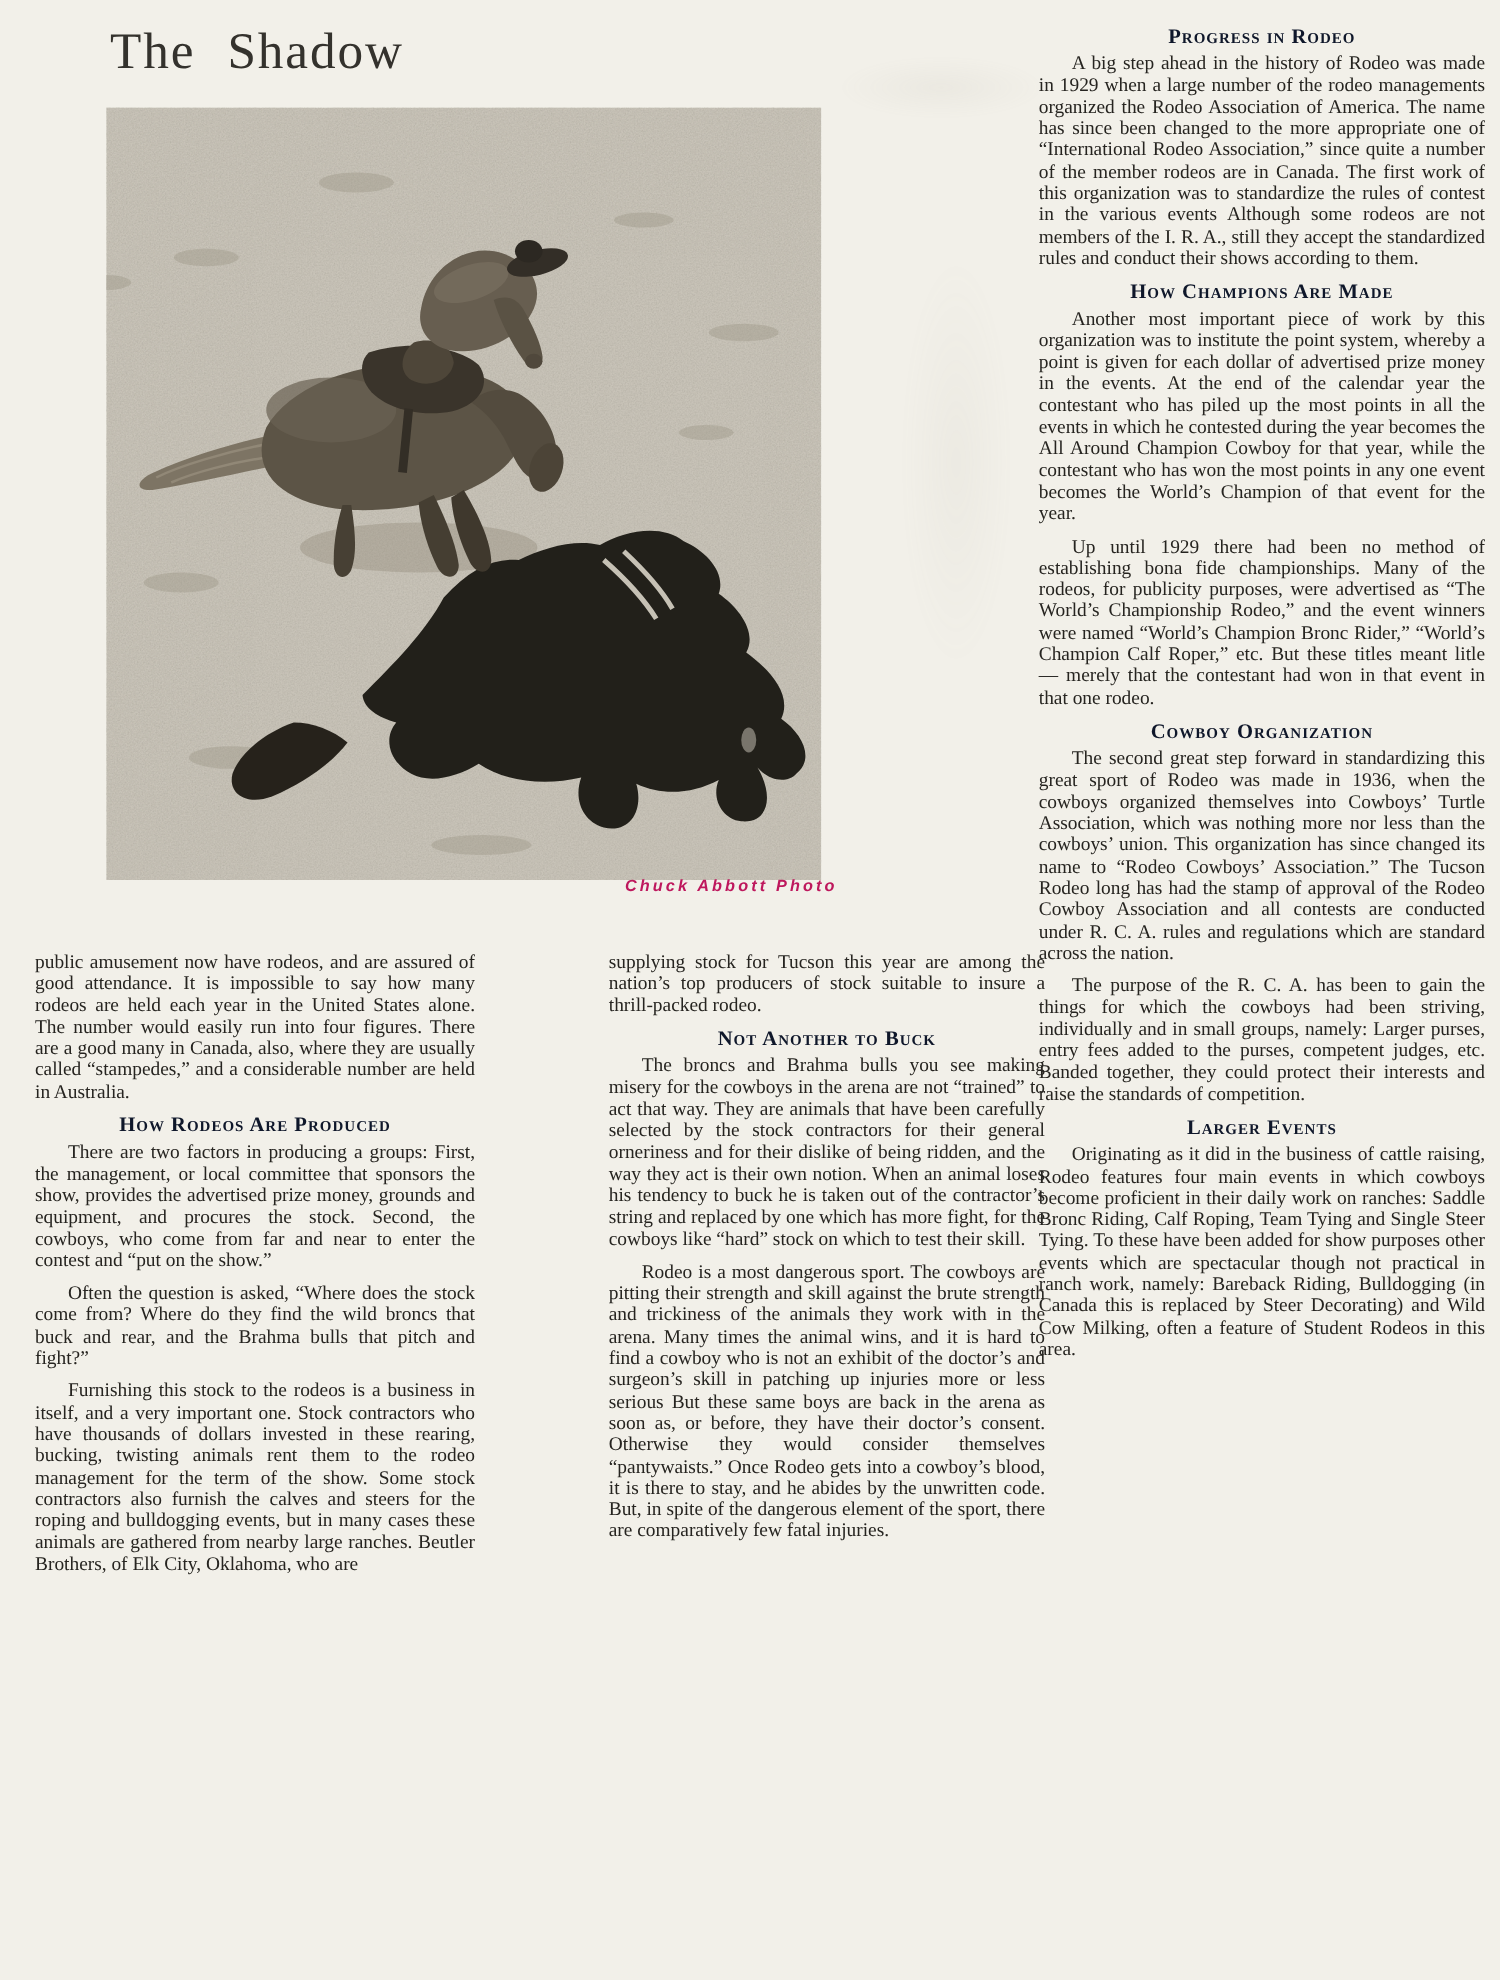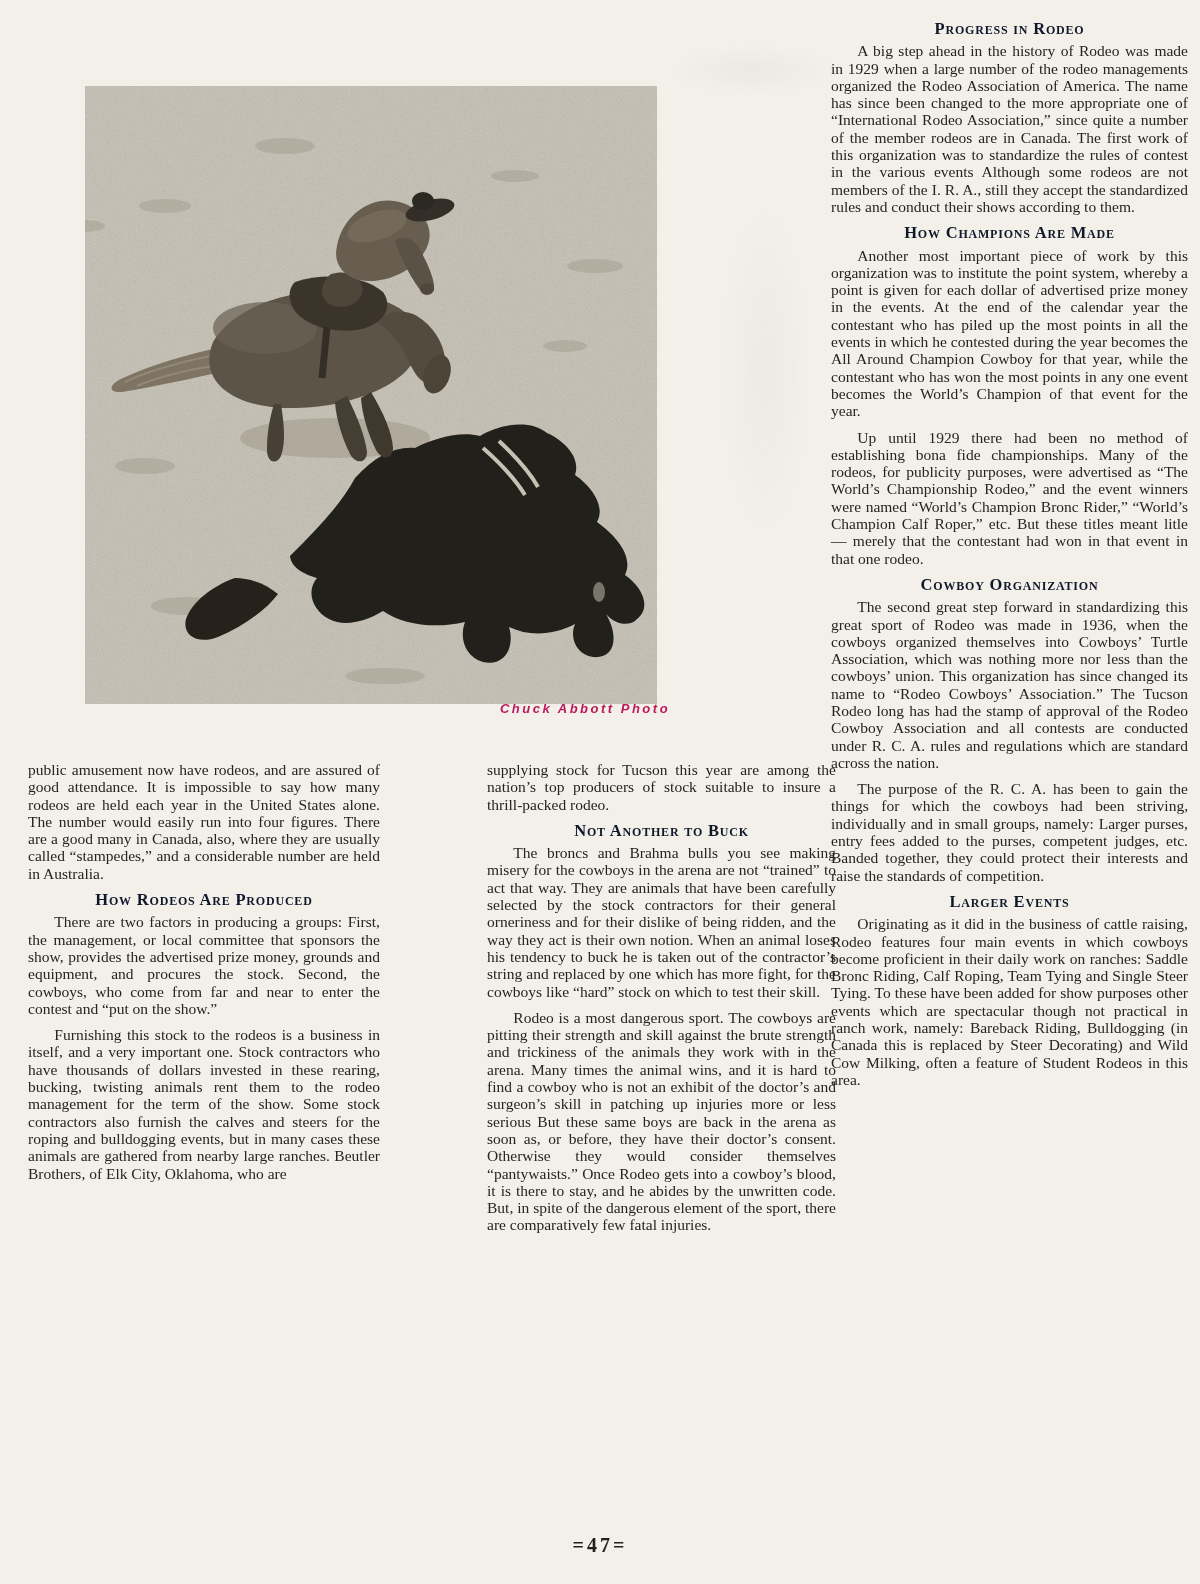--- a/index.html
+++ b/index.html
@@ -57,20 +57,21 @@
     left:720px;top:200px;width:90px;height:340px;
     background:radial-gradient(ellipse at center,#8f8b7c 0%,rgba(143,139,124,0) 70%);
     opacity:0.06;filter:blur(5px);
   }
 </style>
 </head>
 <body>
 
 <div class="page">
 
+  <div class="page-title">The Shadow</div>
 
   <div class="ghost ghost-a"></div>
   <div class="ghost ghost-b"></div>
 
   <div class="photo-frame">
     <svg viewBox="0 0 572 618" xmlns="http://www.w3.org/2000/svg">
       <defs>
         <filter id="grain" x="0" y="0" width="100%" height="100%">
           <feTurbulence type="fractalNoise" baseFrequency="0.8" numOctaves="2" seed="7" result="n"></feTurbulence>
           <feColorMatrix in="n" type="matrix" values="0 0 0 0 0.38  0 0 0 0 0.36  0 0 0 0 0.31  0.8 0.8 0.8 0 -0.95"></feColorMatrix>
@@ -170,20 +171,21 @@
       </g>
     </svg>
   </div>
 
   <div class="photo-caption">Chuck Abbott Photo</div>
 
   <div class="col col-left">
       <p class="noindent">public amusement now have rodeos, and are assured of good attendance. It is impossible to say how many rodeos are held each year in the United States alone. The number would easily run into four figures. There are a good many in Canada, also, where they are usually called “stampedes,” and a considerable number are held in Australia.</p>
       <h3>How Rodeos Are Produced</h3>
       <p>There are two factors in producing a groups: First, the management, or local committee that sponsors the show, provides the advertised prize money, grounds and equipment, and procures the stock. Second, the cowboys, who come from far and near to enter the contest and “put on the show.”</p>
+      <p>Often the question is asked, “Where does the stock come from? Where do they find the wild broncs that buck and rear, and the Brahma bulls that pitch and fight?”</p>
       <p>Furnishing this stock to the rodeos is a business in itself, and a very important one. Stock contractors who have thousands of dollars invested in these rearing, bucking, twisting animals rent them to the rodeo management for the term of the show. Some stock contractors also furnish the calves and steers for the roping and bulldogging events, but in many cases these animals are gathered from nearby large ranches. Beutler Brothers, of Elk City, Oklahoma, who are</p>
     </div>
   <div class="col col-mid">
       <p class="noindent">supplying stock for Tucson this year are among the nation’s top producers of stock suitable to insure a thrill-packed rodeo.</p>
       <h3>Not Another to Buck</h3>
       <p>The broncs and Brahma bulls you see making misery for the cowboys in the arena are not “trained” to act that way. They are animals that have been carefully selected by the stock contractors for their general orneriness and for their dislike of being ridden, and the way they act is their own notion. When an animal loses his tendency to buck he is taken out of the contractor’s string and replaced by one which has more fight, for the cowboys like “hard” stock on which to test their skill.</p>
       <p>Rodeo is a most dangerous sport. The cowboys are pitting their strength and skill against the brute strength and trickiness of the animals they work with in the arena. Many times the animal wins, and it is hard to find a cowboy who is not an exhibit of the doctor’s and surgeon’s skill in patching up injuries more or less serious But these same boys are back in the arena as soon as, or before, they have their doctor’s consent. Otherwise they would consider themselves “pantywaists.” Once Rodeo gets into a cowboy’s blood, it is there to stay, and he abides by the unwritten code. But, in spite of the dangerous element of the sport, there are comparatively few fatal injuries.</p>
     </div>
   <div class="col col-right">
       <h3>Progress in Rodeo</h3>
@@ -191,15 +193,14 @@
       <h3>How Champions Are Made</h3>
       <p>Another most important piece of work by this organization was to institute the point system, whereby a point is given for each dollar of advertised prize money in the events. At the end of the calendar year the contestant who has piled up the most points in all the events in which he contested during the year becomes the All Around Champion Cowboy for that year, while the contestant who has won the most points in any one event becomes the World’s Champion of that event for the year.</p>
       <p>Up until 1929 there had been no method of establishing bona fide championships. Many of the rodeos, for publicity purposes, were advertised as “The World’s Championship Rodeo,” and the event winners were named “World’s Champion Bronc Rider,” “World’s Champion Calf Roper,” etc. But these titles meant litle — merely that the contestant had won in that event in that one rodeo.</p>
       <h3>Cowboy Organization</h3>
       <p>The second great step forward in standardizing this great sport of Rodeo was made in 1936, when the cowboys organized themselves into Cowboys’ Turtle Association, which was nothing more nor less than the cowboys’ union. This organization has since changed its name to “Rodeo Cowboys’ Association.” The Tucson Rodeo long has had the stamp of approval of the Rodeo Cowboy Association and all contests are conducted under R. C. A. rules and regulations which are standard across the nation.</p>
       <p>The purpose of the R. C. A. has been to gain the things for which the cowboys had been striving, individually and in small groups, namely: Larger purses, entry fees added to the purses, competent judges, etc. Banded together, they could protect their interests and raise the standards of competition.</p>
       <h3>Larger Events</h3>
       <p>Originating as it did in the business of cattle raising, Rodeo features four main events in which cowboys become proficient in their daily work on ranches: Saddle Bronc Riding, Calf Roping, Team Tying and Single Steer Tying. To these have been added for show purposes other events which are spectacular though not practical in ranch work, namely: Bareback Riding, Bulldogging (in Canada this is replaced by Steer Decorating) and Wild Cow Milking, often a feature of Student Rodeos in this area.</p>
     </div>
 
-  <div class="page-number">=47=</div>
 
 </div>
 
 </body></html>

